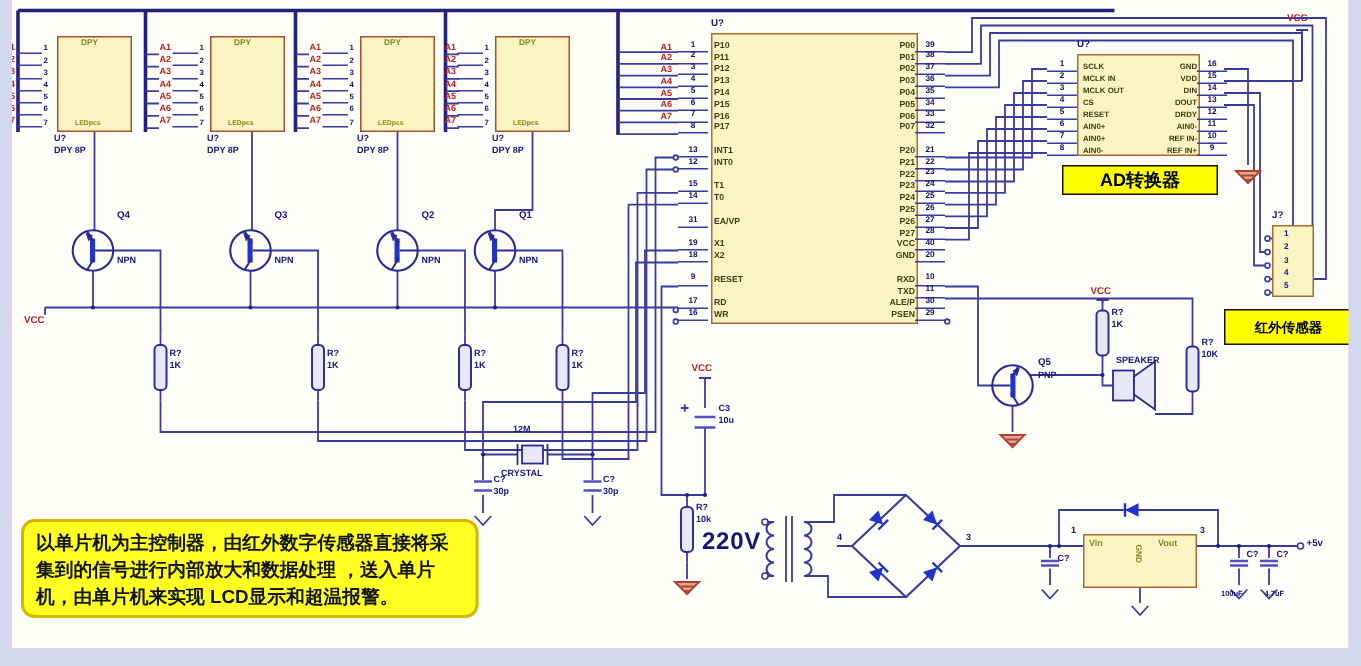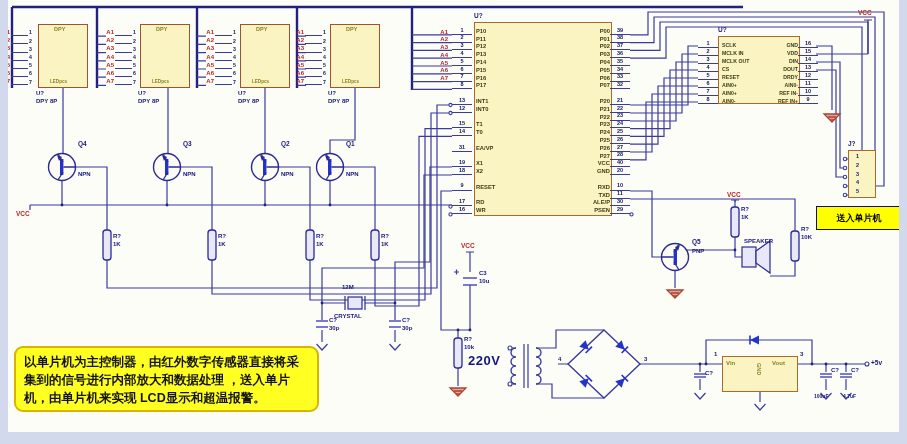--- a/index.html
+++ b/index.html
@@ -7,21 +7,21 @@
          font-family:"Liberation Sans",sans-serif;}
   #canvas{position:absolute;left:8px;top:0;width:891px;height:432px;background:#fdfdf8;}
   svg{position:absolute;left:0;top:0;}
   
   .t{position:absolute;line-height:1;white-space:nowrap;font-weight:bold;
      font-family:"Liberation Sans",sans-serif;}
   .nv{color:#15157e;font-size:6px;}
   .nv7{color:#15157e;font-size:6.5px;}
   .red{color:#bb2222;font-size:6.5px;}
   .olv{color:#8a8320;}
-  .big{font-size:13px;color:#15157e;letter-spacing:.5px;}
+  .big{font-size:16px;color:#15157e;letter-spacing:.5px;}
   
   .chip{position:absolute;background:#f9f4c2;border:1.3px solid #a96a32;box-sizing:border-box;}
   .dpybox{border-color:#a0522d;}
   
   .ylabel{position:absolute;background:#ffff00;border:1.7px solid #141414;display:flex;
           align-items:center;justify-content:center;font-weight:bold;color:#000;box-sizing:border-box;}
   
   .pincol{position:absolute;display:flex;flex-direction:column;}
   .prow{display:flex;align-items:flex-end;height:7.8px;}
   .adcol .prow{height:8px;}
@@ -686,32 +686,35 @@
       </div>
       <div class="prow">
         <span class="plr">REF IN-</span>
         <span class="pnum">10</span>
       </div>
       <div class="prow">
         <span class="plr">REF IN+</span>
         <span class="pnum">9</span>
       </div>
     </div>
+  <div class="ylabel" style="left:708px;top:110px;width:104px;height:20px;font-size:12px">
+      <span>AD转换器</span>
+    </div>
 
   <span class="t nv7" style="left:848px;top:141px">J?</span>
   <div class="ccol" style="left:852px;top:152px">
 
   <div class="crow">1</div>
       <div class="crow">2</div>
       <div class="crow">3</div>
       <div class="crow">4</div>
       <div class="crow">5</div>
     </div>
   <div class="ylabel" style="left:816px;top:206px;width:86px;height:24px;font-size:9px">
-      <span>送入单片机</span>
+      <span>红外传感器</span>
     </div>
 
   <span class="t nv7" style="left:78px;top:141px">Q4</span>
   <span class="t nv" style="left:78px;top:171px">NPN</span>
   <span class="t nv7" style="left:183px;top:141px">Q3</span>
   <span class="t nv" style="left:183px;top:171px">NPN</span>
   <span class="t nv7" style="left:281px;top:141px">Q2</span>
   <span class="t nv" style="left:281px;top:171px">NPN</span>
   <span class="t nv7" style="left:346px;top:141px">Q1</span>
   <span class="t nv" style="left:346px;top:171px">NPN</span>

